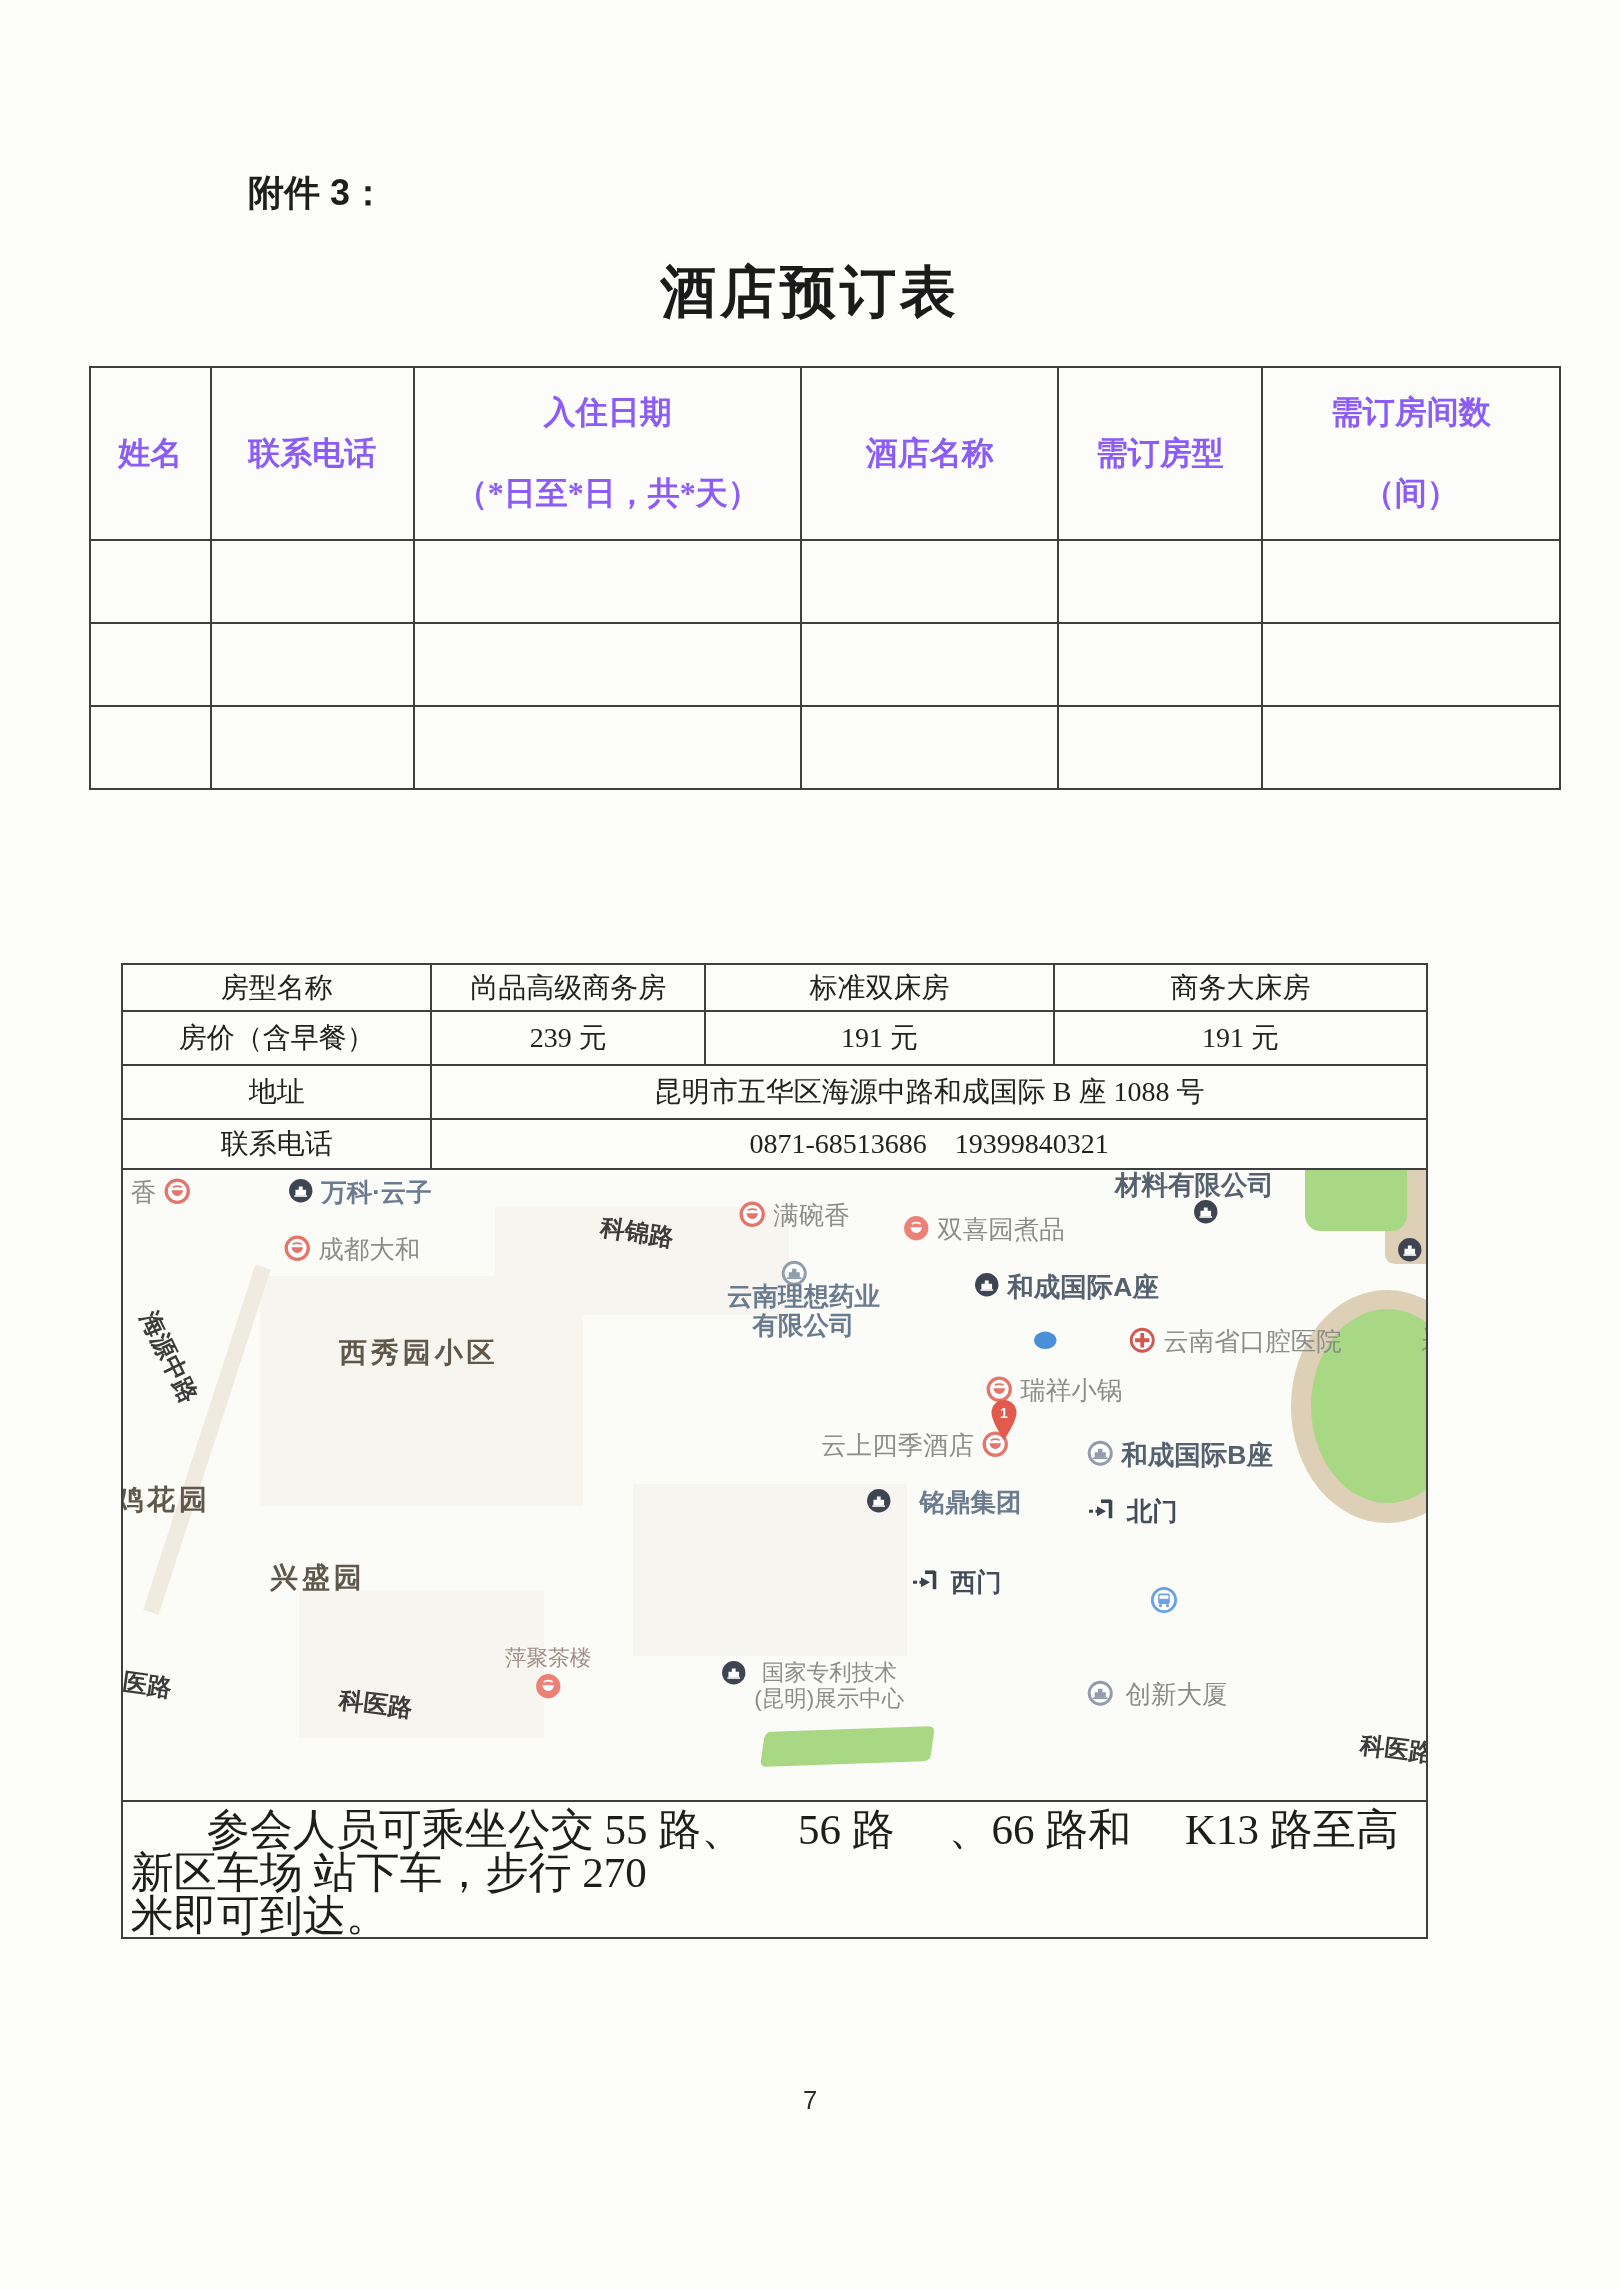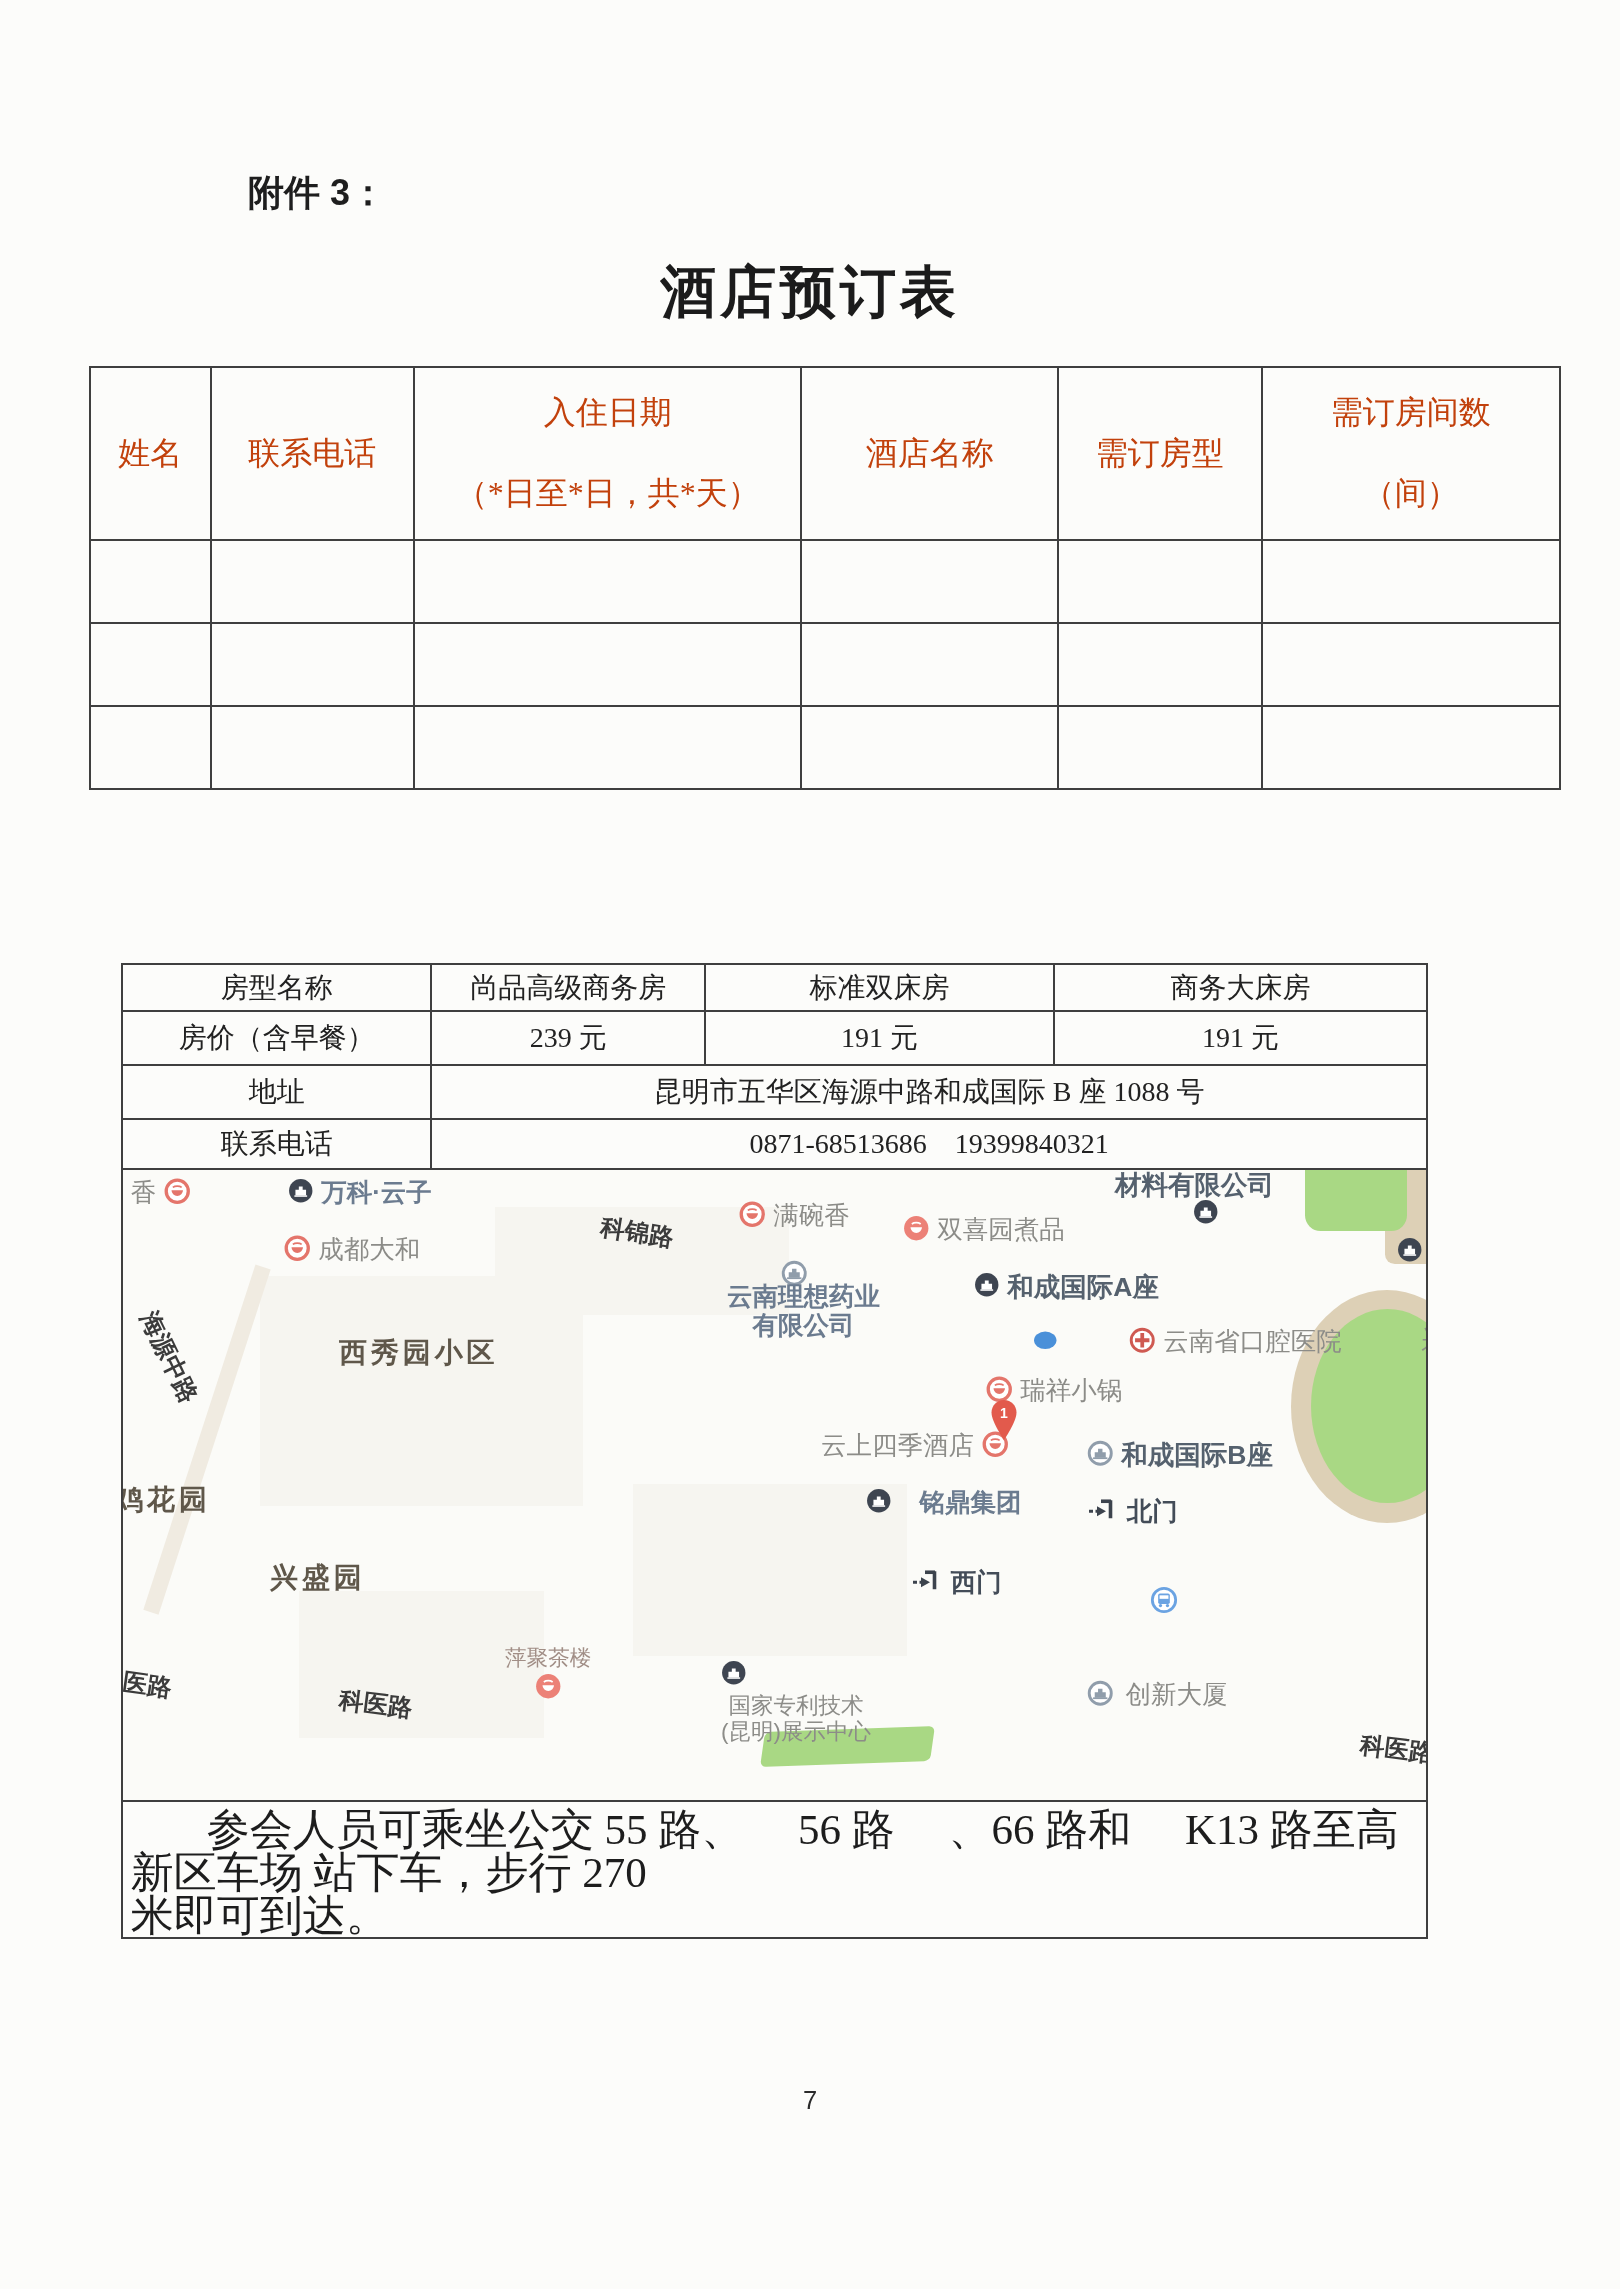--- a/index.html
+++ b/index.html
@@ -5,21 +5,21 @@
   html,body{margin:0;padding:0;background:#e8e8e8;}
   .page{position:relative;width:1620px;height:2290px;background:#fcfcfa;overflow:hidden;
         font-family:"Liberation Serif","DejaVu Serif",serif;color:#242424;}
   .attachment{position:absolute;left:248px;top:169px;font-family:"Liberation Sans","DejaVu Sans",sans-serif;
         font-weight:700;font-size:36px;color:#1e1e1e;}
   .doc-title{position:absolute;left:0;right:0;top:255px;text-align:center;font-weight:700;
         font-size:56px;letter-spacing:3.9px;color:#1b1b1b;}
   table{border-collapse:collapse;table-layout:fixed;}
   td{border:2px solid #3f3f3f;text-align:center;vertical-align:middle;padding:0;}
   .t1{position:absolute;left:89px;top:366px;width:1472px;}
-  .t1 td{font-size:32px;font-weight:400;color:#c2410c;}
+  .t1 td{font-size:32px;font-weight:700;color:#8b5cf6;}
   .t1 .hrow{height:173px;}
   .t1 .drow{height:83px;}
   .h2col{display:flex;flex-direction:column;justify-content:space-between;height:125px;padding:3.9px 0;}
   .h2col span{display:block;}
   .sec-title{position:absolute;left:341px;top:894px;font-family:"Liberation Sans","DejaVu Sans",sans-serif;
         font-weight:700;font-size:39px;color:#1c1c1c;}
   .t2{position:absolute;left:121px;top:963px;width:1307px;}
   .t2 td{font-size:28px;color:#222;}
   .t2 .r1{height:47px;}
   .t2 .r2{height:54px;}
@@ -41,21 +41,21 @@
   .poi{position:absolute;display:flex;align-items:flex-start;gap:7.8px;font-size:25.5px;color:#8c8c88;
        line-height:1.15;white-space:pre;font-family:"Liberation Sans","DejaVu Sans",sans-serif;}
   .poi.col{flex-direction:column;align-items:center;gap:2px;}
   .poi .picon{flex:0 0 auto;display:inline-block;line-height:0;}
   .poi.strong{color:#55616e;font-weight:600;font-size:26.5px;}
   .poi.mid{color:#6b7b8f;font-weight:600;}
   .poi.road{color:#3b3b3b;font-weight:700;font-size:24.5px;}
   .poi.area{color:#5f574a;font-weight:700;font-size:28px;letter-spacing:3.9px;justify-content:flex-end;}
   .poi.gatelbl{color:#434c58;font-weight:600;}
   .poi.tea{color:#a18e86;font-size:21.6px;}
-  .poi.small{font-size:22.5px;flex-direction:column;}
+  .poi.small{font-size:22.5px;}
   .poi.pinz{z-index:6;}
   .page-num{position:absolute;left:0;right:0;top:2086px;text-align:center;
        font-family:"Liberation Sans","DejaVu Sans",sans-serif;font-size:25.5px;color:#2a2a2a;}
 </style>
 </head>
 <body>
 
 <div class="page">
 
   <div class="attachment">附件 3：</div>

